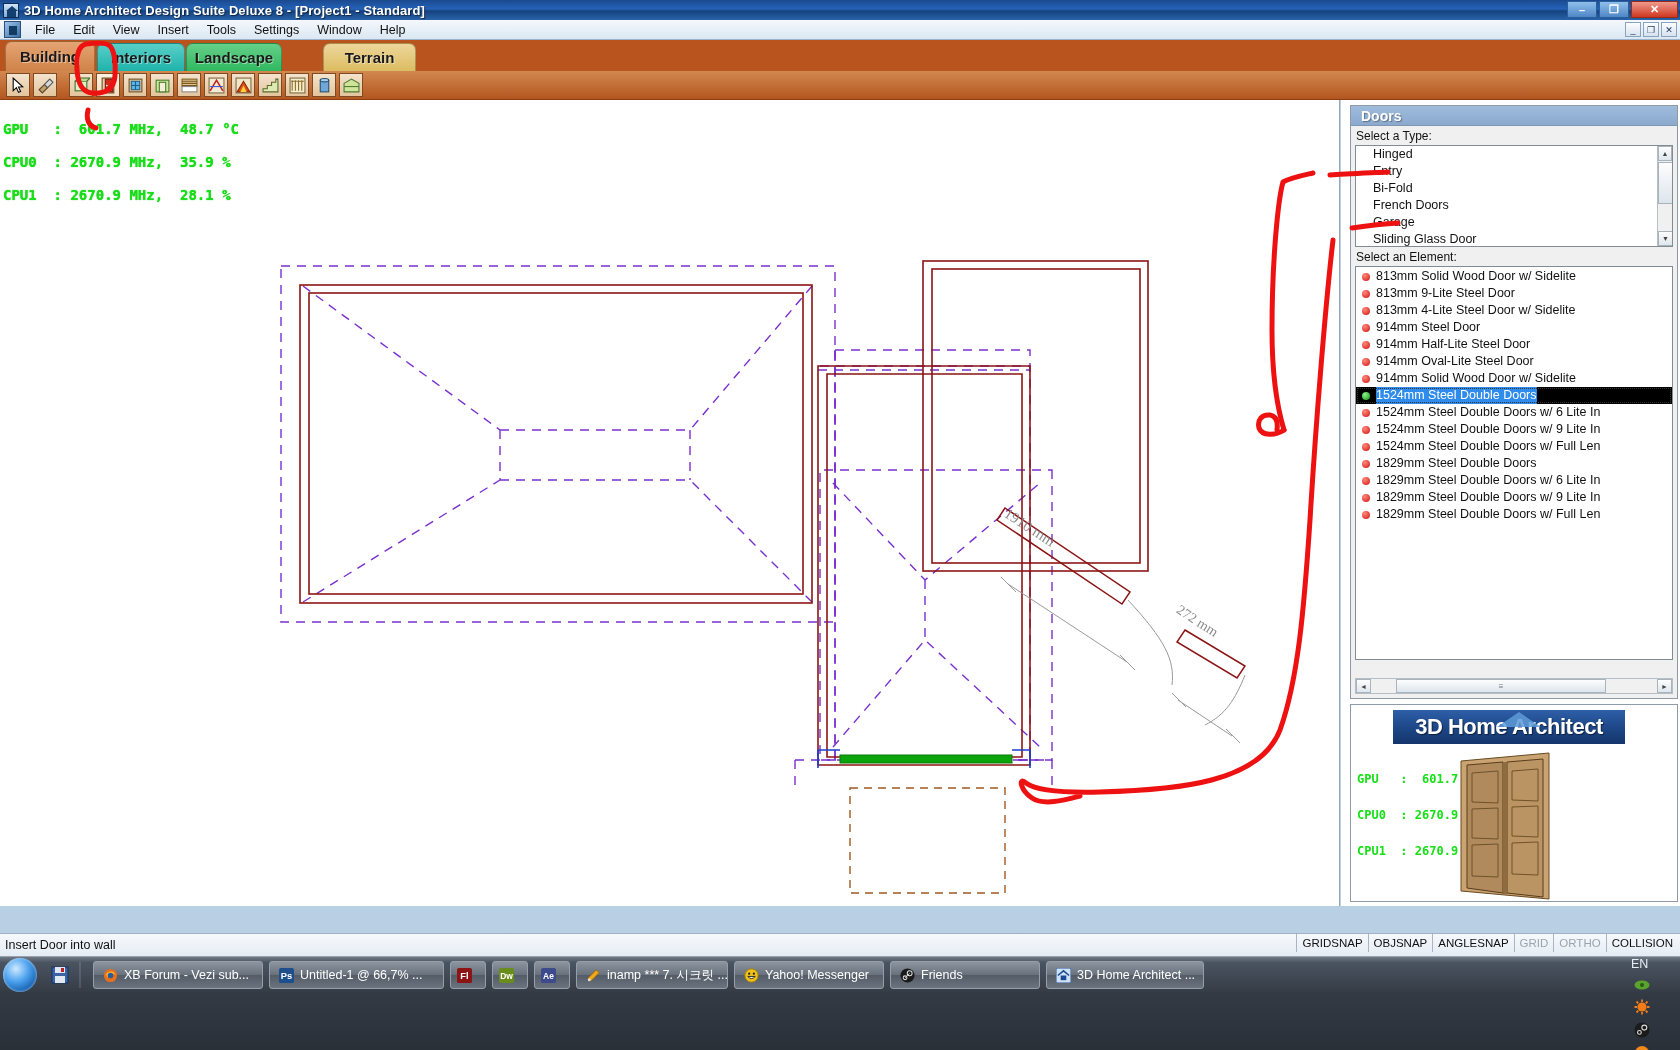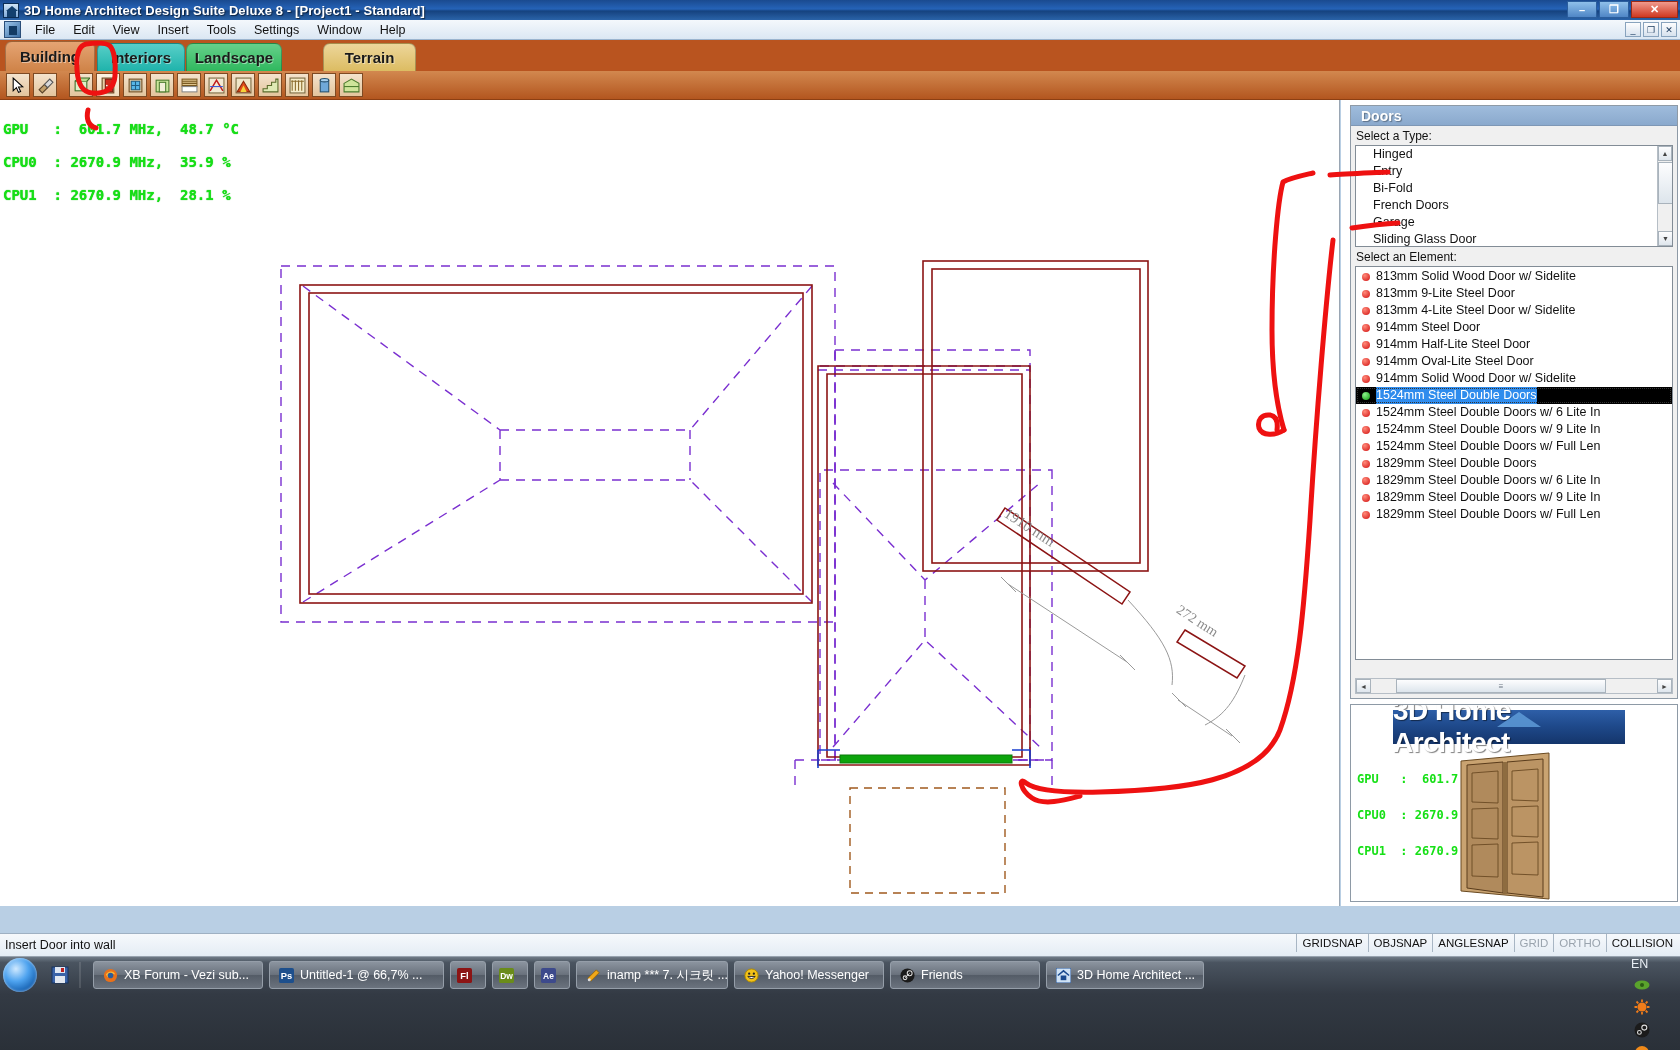--- a/index.html
+++ b/index.html
@@ -176,21 +176,21 @@
   .preview-box{
     position:absolute;left:9px;top:604px;width:328px;height:198px;
     background:#fff;border:1px solid #8e9aa6;overflow:hidden;
   }
   .logo-strip{
     position:absolute;left:42px;top:5px;width:232px;height:34px;
     background:linear-gradient(to bottom,#2e5fa8 0%,#1f4a8c 45%,#14356b 100%);
     display:flex;align-items:center;justify-content:center;
   }
   .logo-strip .lt{
-    color:#fff;font-size:28px;font-weight:bold;font-family:"Liberation Sans",sans-serif;
+    color:#fff;font-size:22px;font-weight:bold;font-family:"Liberation Sans",sans-serif;
     letter-spacing:-0.5px; text-shadow:1px 1px 1px rgba(0,0,0,.5);
   }
   .logo-roof{ position:absolute;left:104px;top:2px;width:0;height:0;
     border-left:22px solid transparent;border-right:22px solid transparent;
     border-bottom:15px solid #5e9bd8; opacity:.85;}
   .prev-osd{
     position:absolute;left:6px;top:44px;
     font-family:"DejaVu Sans Mono", monospace;font-size:12px;font-weight:bold;
     color:#16e016;line-height:12px;white-space:pre;
   }

